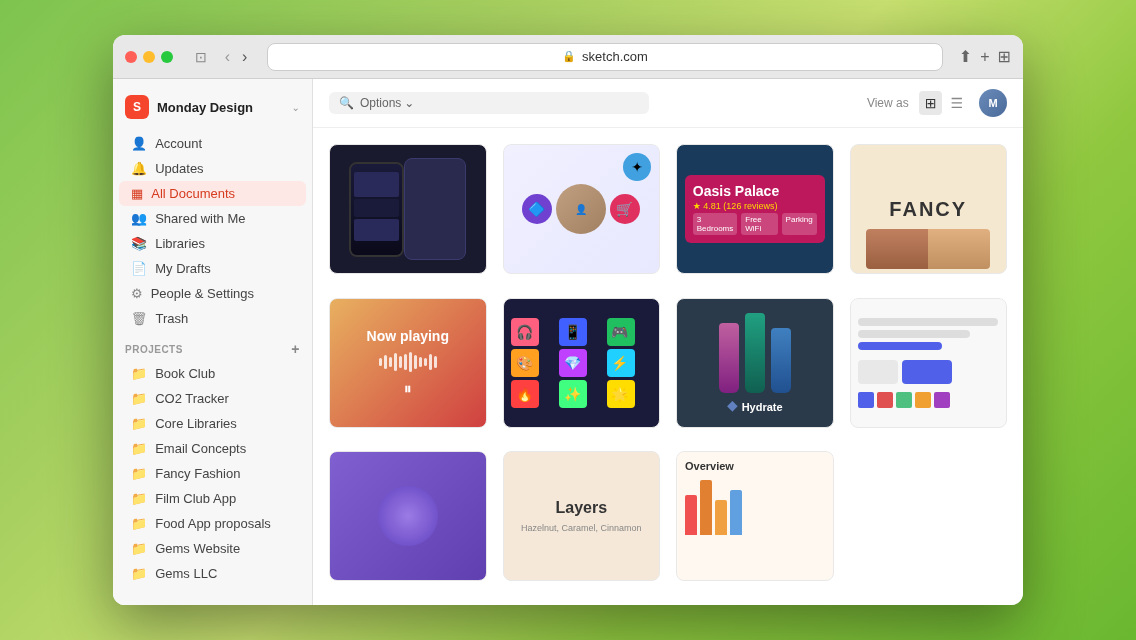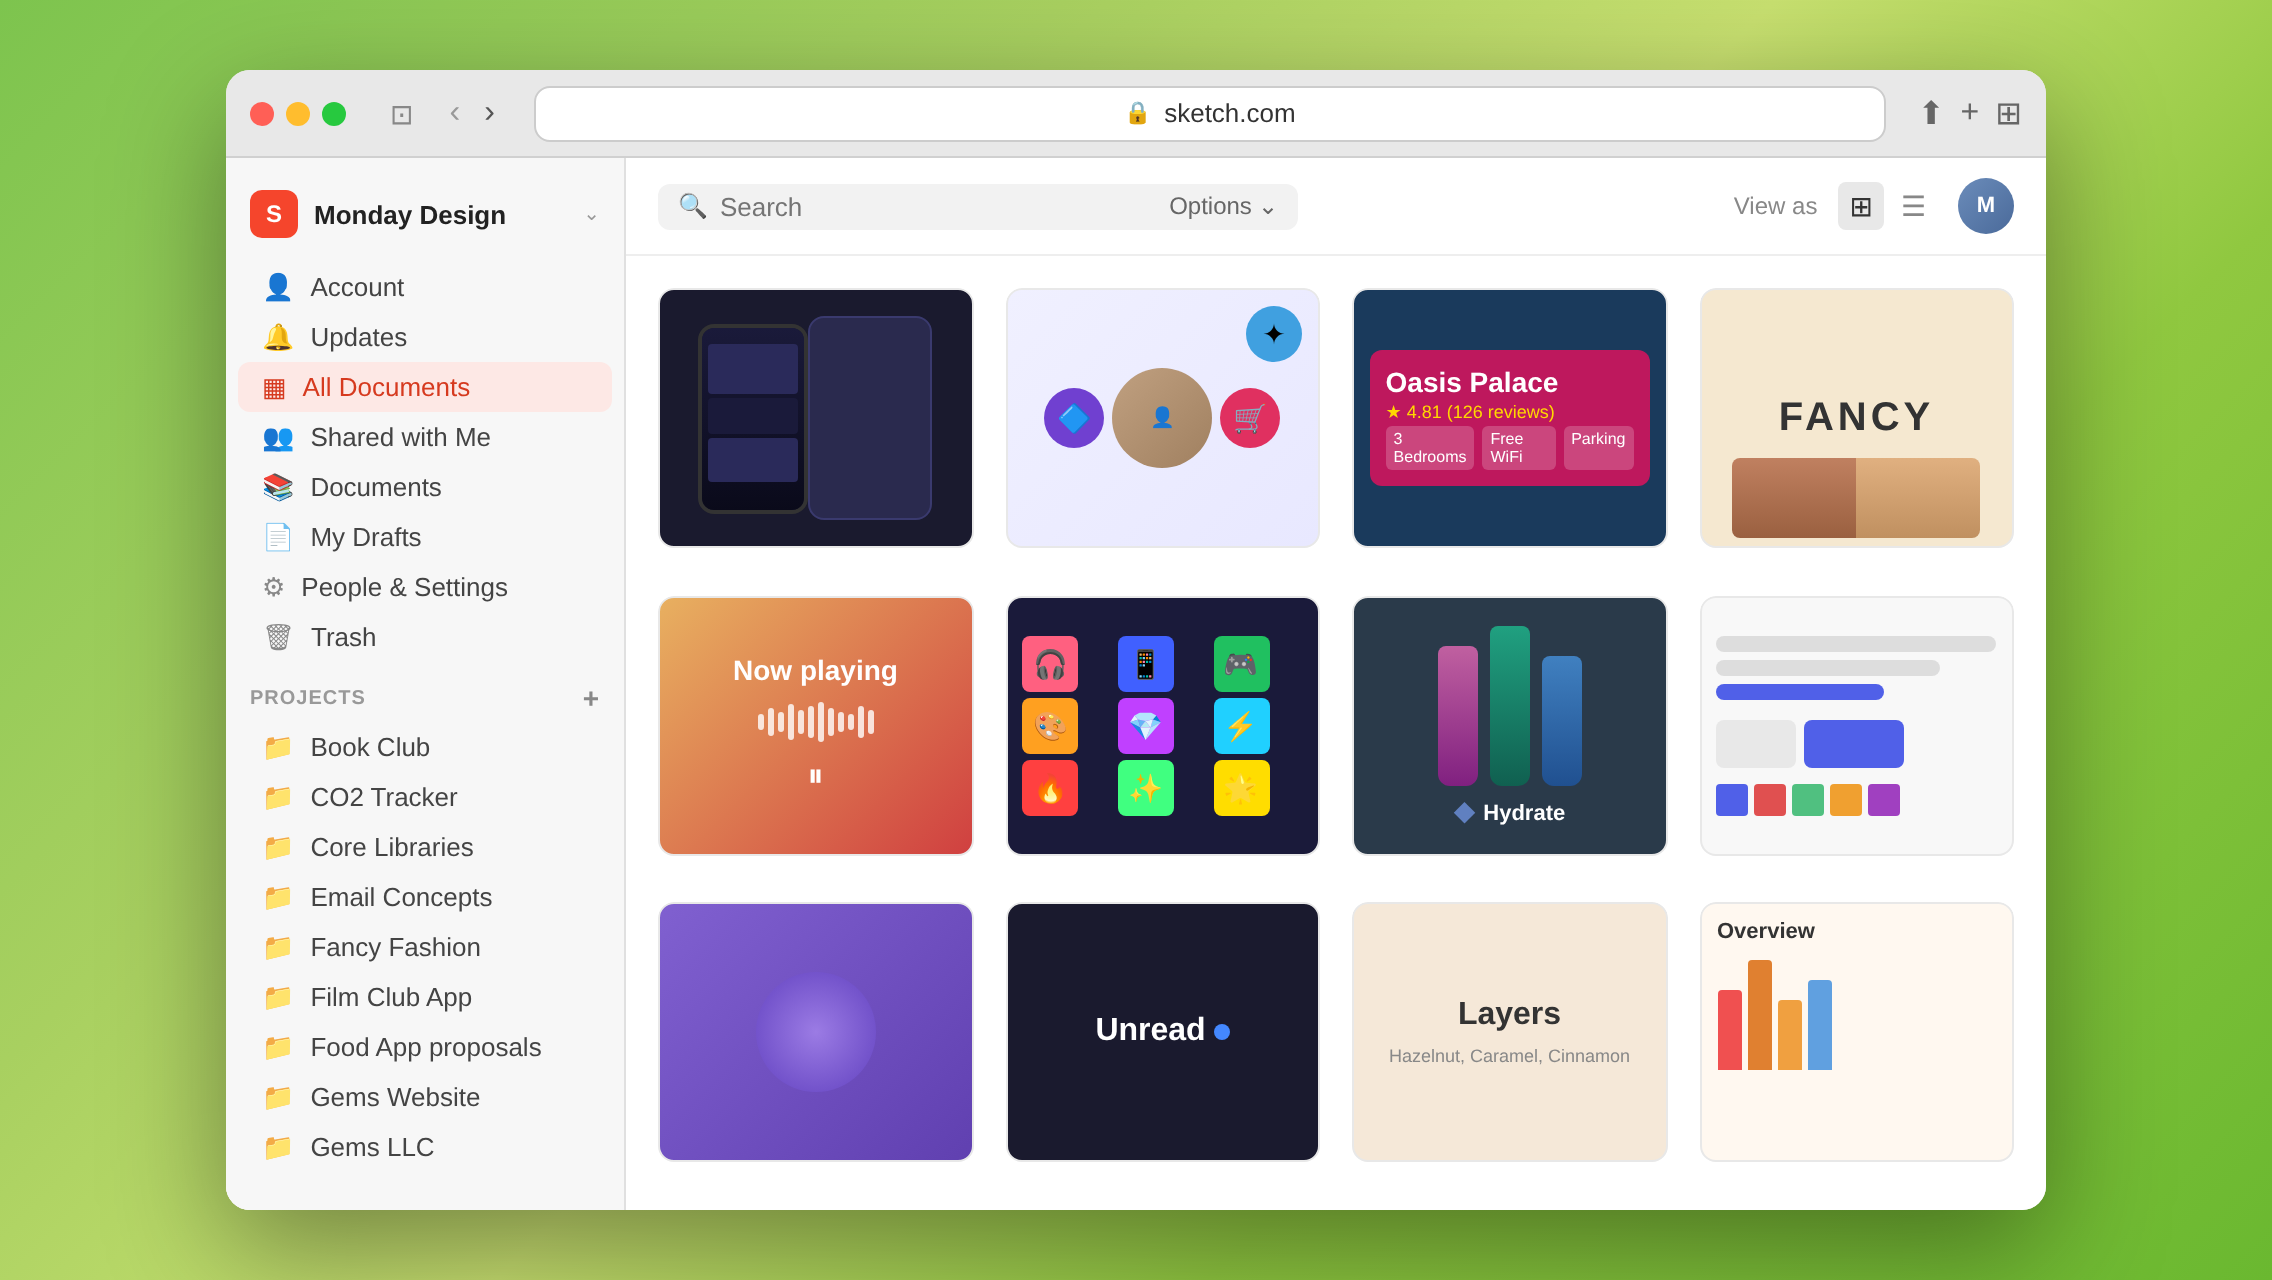--- a/index.html
+++ b/index.html
@@ -578,21 +578,21 @@
       <div class="sidebar-nav-item active">
         <span class="nav-icon">▦</span>
         <span>All Documents</span>
       </div>
       <div class="sidebar-nav-item">
         <span class="nav-icon">👥</span>
         <span>Shared with Me</span>
       </div>
       <div class="sidebar-nav-item">
         <span class="nav-icon">📚</span>
-        <span>Documents</span>
+        <span>Libraries</span>
       </div>
       <div class="sidebar-nav-item">
         <span class="nav-icon">📄</span>
         <span>My Drafts</span>
       </div>
       <div class="sidebar-nav-item">
         <span class="nav-icon">⚙</span>
         <span>People &amp; Settings</span>
       </div>
       <div class="sidebar-nav-item">
@@ -642,21 +642,20 @@
         <span>Gems LLC</span>
       </div>
 
     </div>
 
     <div class="main-area">
 
       <div class="main-toolbar">
         <div class="search-box">
           <span class="search-icon">🔍</span>
-          <input type="text" placeholder="Search" style="">
           <button class="options-btn">
             <span>Options</span>
             <span>⌄</span>
           </button>
         </div>
         <span class="view-as-label">View as</span>
         <div class="view-toggle">
           <div class="view-btn active">⊞</div>
           <div class="view-btn">☰</div>
         </div>
@@ -848,33 +847,20 @@
           <div class="doc-thumbnail thumb-partial" style="background: linear-gradient(135deg, #8060d0, #6040b0);">
             <div style="display:flex; align-items:center; justify-content:center; width:100%; height:100%;">
               <div style="width:60px; height:60px; border-radius:50%; background:radial-gradient(circle, #a080e8, #6040c0); opacity:0.9;"></div>
             </div>
           </div>
           <div class="doc-info">
             
           </div>
         </div>
 
-        <div class="doc-card">
-          <div class="doc-thumbnail thumb-unread" style="background:#1a1a2e;">
-            <div class="unread-content">
-              <div style="display:flex; align-items:center;">
-                <span class="unread-label">Unread</span>
-                <span class="unread-dot"></span>
-              </div>
-            </div>
-          </div>
-          <div class="doc-info">
-            
-          </div>
-        </div>
 
         <div class="doc-card">
           <div class="doc-thumbnail thumb-layers" style="background:#f5e8d8; padding:0;">
             <div class="layers-content">
               <div class="layers-title">Layers</div>
               <div class="layers-sub">Hazelnut, Caramel, Cinnamon</div>
             </div>
           </div>
           <div class="doc-info">
           </div>

